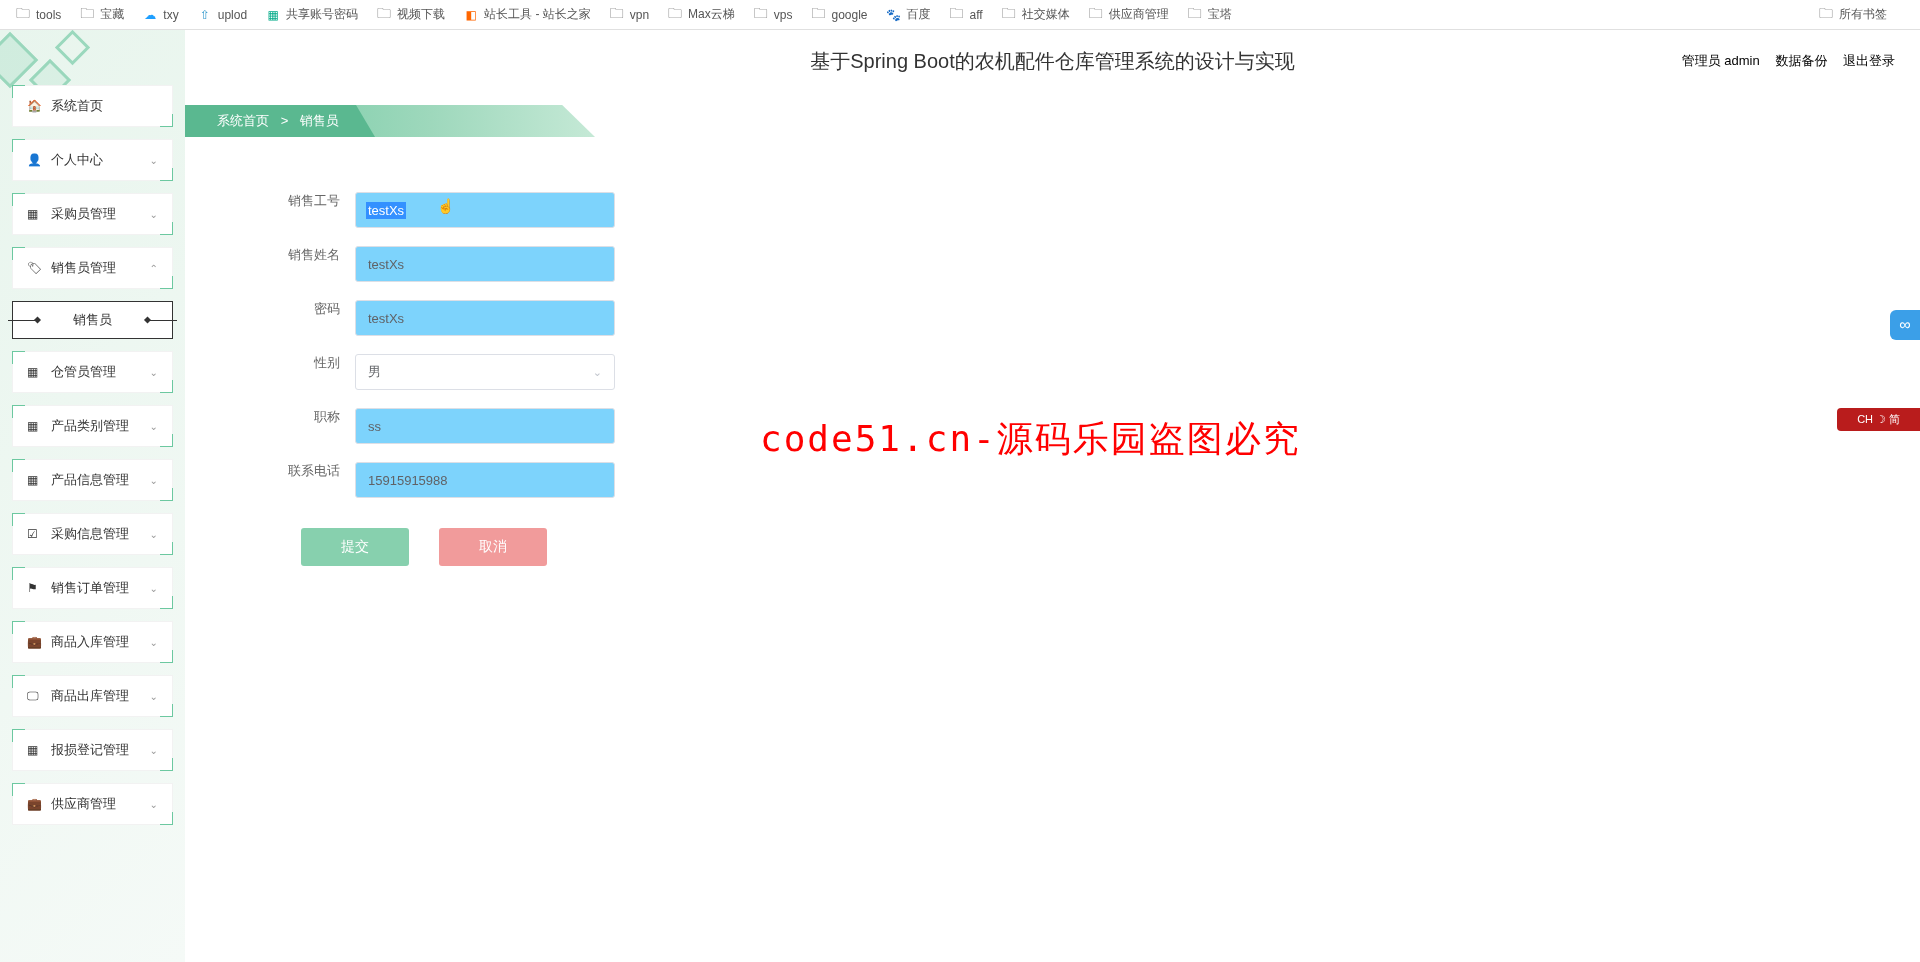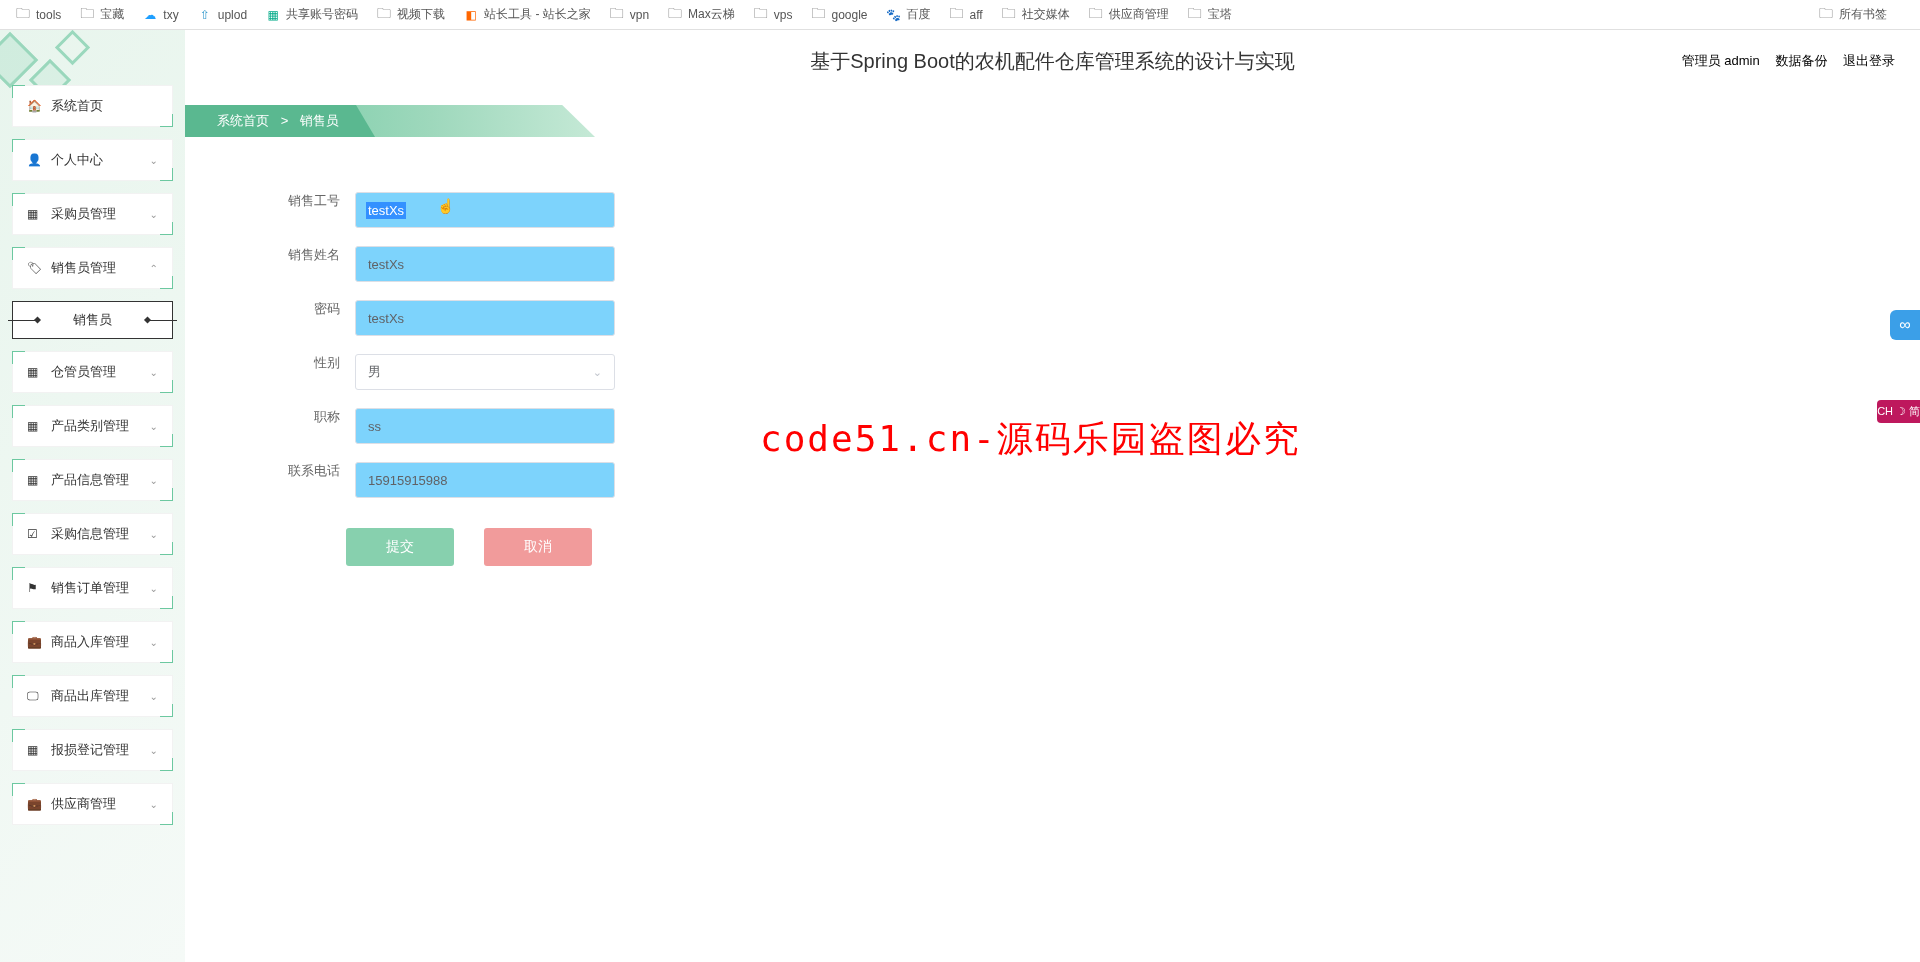--- a/index.html
+++ b/index.html
@@ -52,34 +52,34 @@
 .breadcrumb-text .bc-sep { margin: 0 8px; }
 
 
 .form-area { padding: 25px 50px; max-width: 700px; }
 .form-row { display: flex; margin-bottom: 18px; }
 .form-label { width: 120px; text-align: right; padding-right: 15px; font-size: 13px; color: #666; }
 .form-input { width: 260px; height: 36px; border: 1px solid #dcdfe6; border-radius: 3px; padding: 0 12px; font-size: 13px; color: #606266; background: #7dd3fc; }
 .form-select { width: 260px; height: 36px; border: 1px solid #dcdfe6; border-radius: 3px; padding: 0 12px; font-size: 13px; color: #606266; background: #fff; display: flex; align-items: center; justify-content: space-between; cursor: pointer; }
 .form-select .sel-arrow { color: #c0c4cc; font-size: 11px; }
 
-.form-buttons { display: flex; margin-left: 111px; margin-top: 30px; gap: 30px; }
+.form-buttons { display: flex; margin-left: 66px; margin-top: 30px; gap: 30px; }
 .btn { width: 108px; height: 38px; border: none; border-radius: 3px; font-size: 14px; color: #fff; cursor: pointer; }
 .btn-submit { background: #87d0ae; }
 .btn-cancel { background: #f19b9b; }
 
 
 .watermark { position: absolute; left: 575px; top: 385px; font-size: 36px; color: #ff0000; font-family: monospace; font-weight: normal; letter-spacing: 2px; pointer-events: none; }
 
 
 .bg-wave { position: absolute; bottom: 0; left: 0; right: 0; height: 380px; pointer-events: none; z-index: -1; }
 .wave1 { position: absolute; bottom: 0; width: 100%; height: 280px; background: radial-gradient(ellipse 60% 100% at 30% 100%, rgba(200,230,215,0.5) 0%, transparent 70%), radial-gradient(ellipse 50% 90% at 75% 100%, rgba(200,230,215,0.4) 0%, transparent 70%); }
 
 
-.ime-badge { position: absolute; right: 0; top: 370px; background: #be185d; color: #fff; font-size: 11px; padding: 4px 0; border-radius: 4px 0 0 4px; }
+.ime-badge { position: absolute; right: 0; top: 378px; background: #b91c1c; color: #fff; font-size: 11px; padding: 4px 20px; border-radius: 4px 0 0 4px; }
 .side-widget { position: absolute; right: 0; top: 280px; width: 30px; height: 30px; background: #3b9fe8; border-radius: 6px 0 0 6px; display: flex; align-items: center; justify-content: center; color: #fff; font-size: 16px; }
 
 
 .cursor-hand { position: absolute; left: 252px; top: 168px; font-size: 14px; pointer-events: none; }
 </style>
 </head>
 <body>
 
 <div class="bookmarks-bar">
   <div class="bookmark-item">

